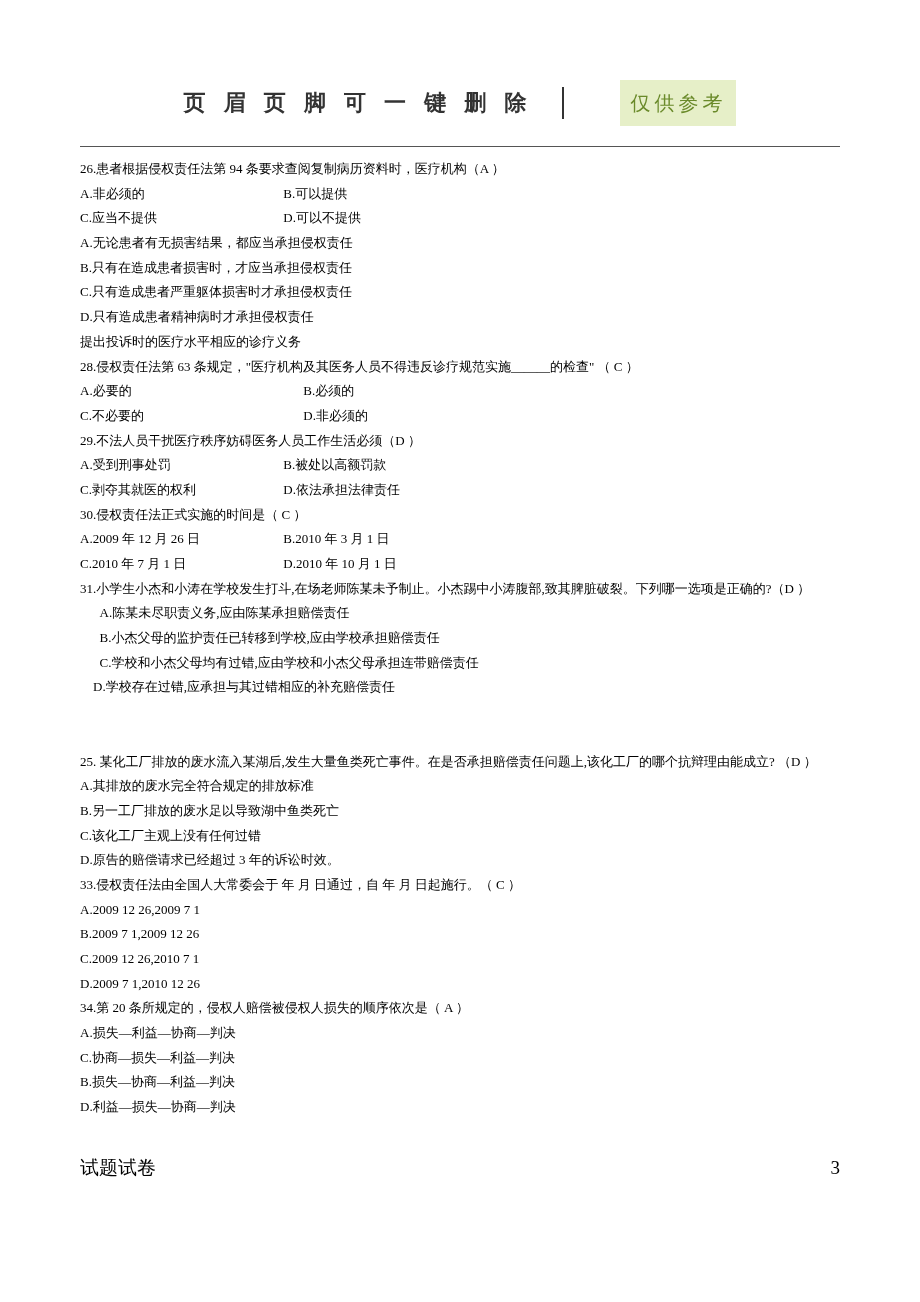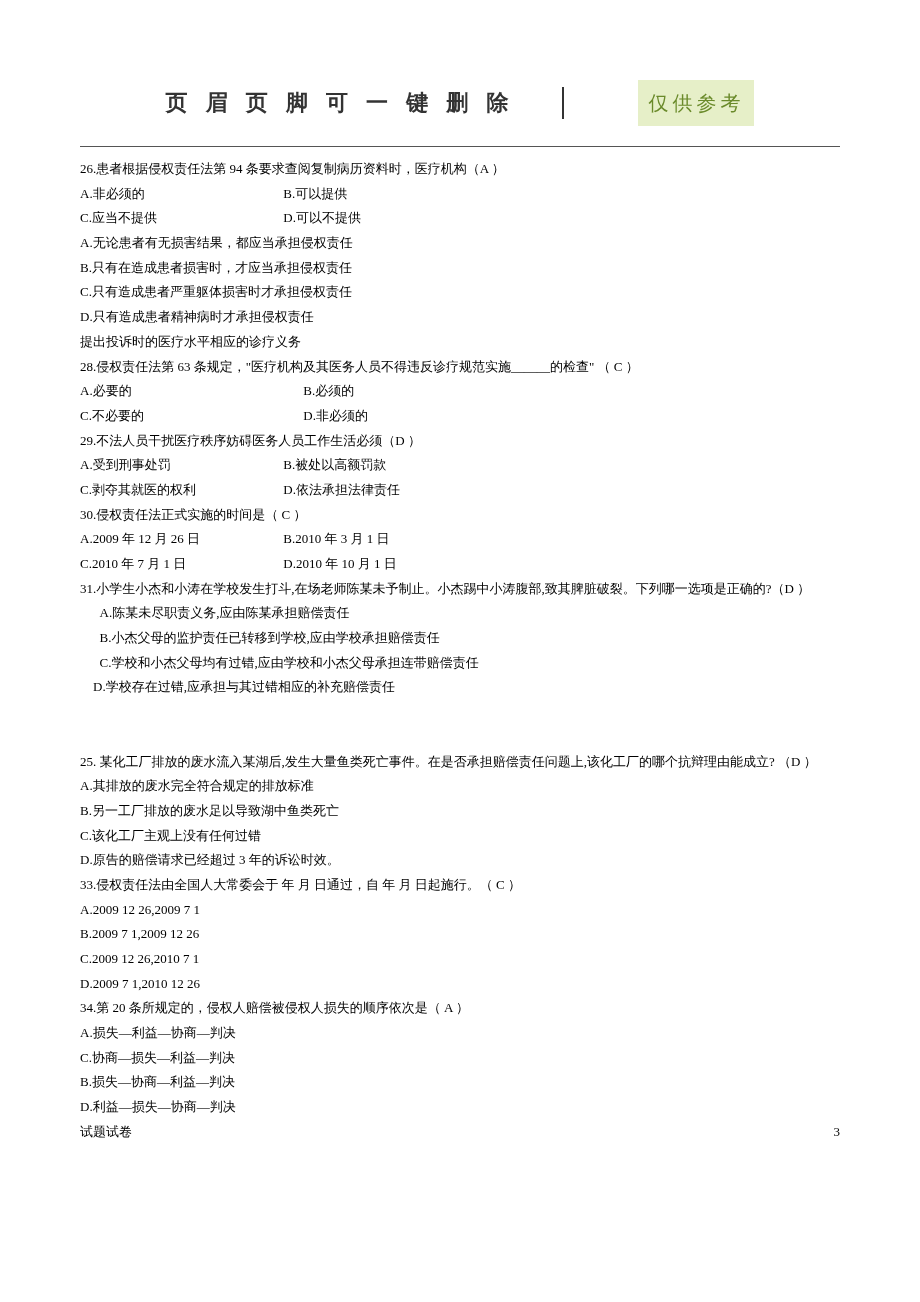--- a/index.html
+++ b/index.html
@@ -12,21 +12,21 @@
     background: #fff;
     width: 920px;
   }
   .page {
     padding: 80px 80px 40px 80px;
   }
   .header-row {
     display: flex;
     justify-content: center;
     align-items: center;
-    gap: 48px;
+    gap: 30px;
     margin-bottom: 20px;
   }
   .header-title {
     font-family: "SimHei", "黑体", sans-serif;
     font-size: 22px;
     letter-spacing: 6px;
     color: #333;
     font-weight: bold;
   }
   .header-divider {
@@ -54,21 +54,22 @@
   }
   .indent {
     text-indent: 1.5em;
   }
   .indent2 {
     text-indent: 1em;
   }
   .footer-row {
     display: flex;
     justify-content: space-between;
-    font-size: 13px;
+    margin-top: 30px;
+    font-size: 19px;
   }
 </style>
 </head>
 <body>
 
 <div class="page">
 
   <div class="header-row">
     <span class="header-title">页 眉 页 脚 可 一 键 删 除</span>
     <span class="header-divider"></span>

